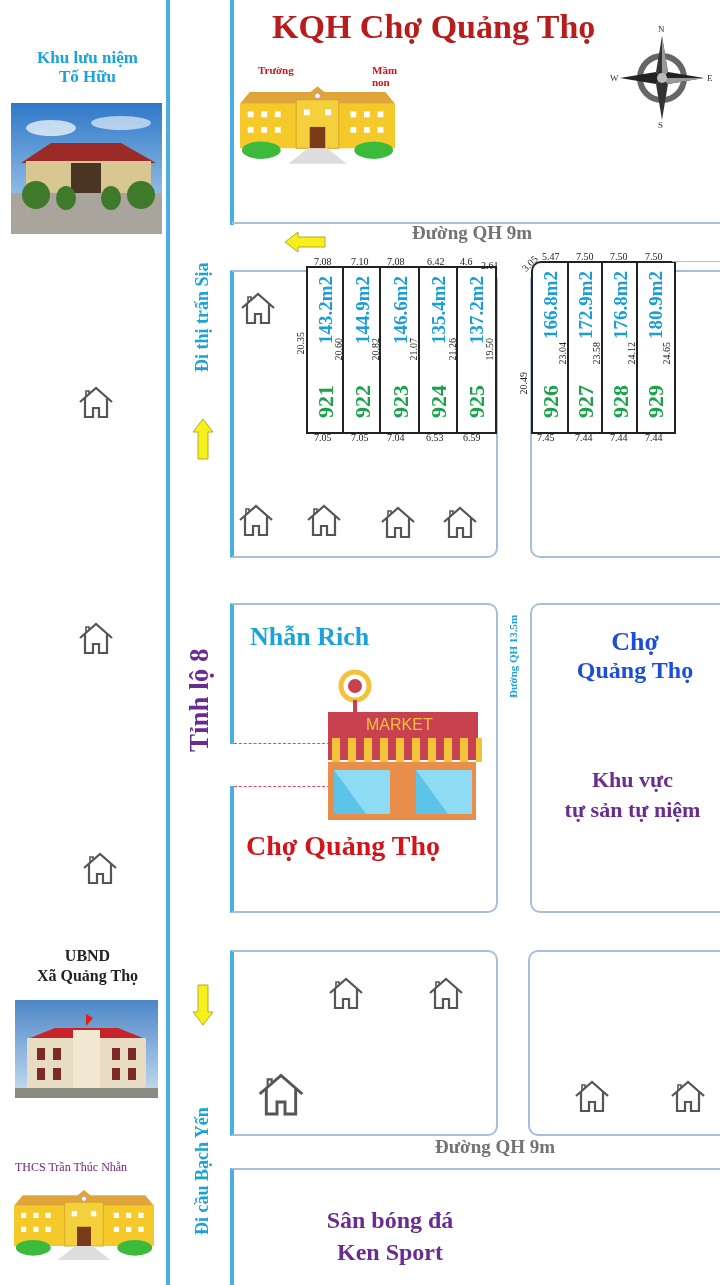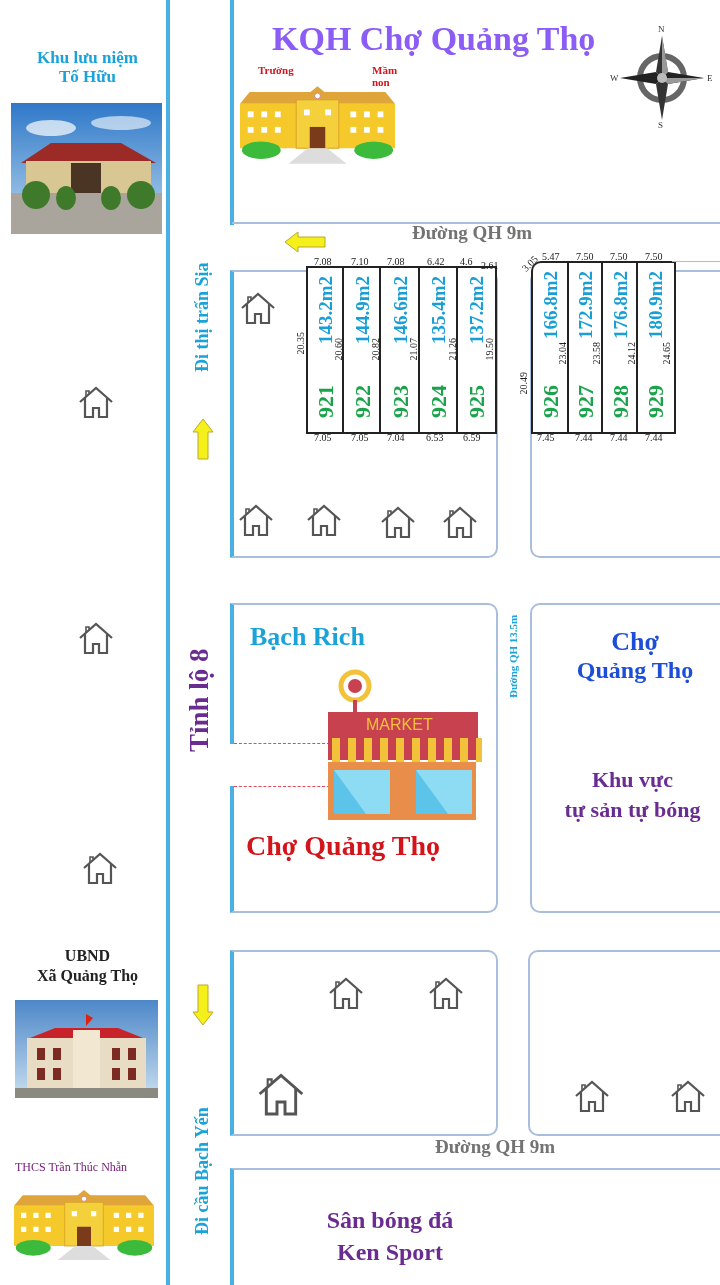--- a/index.html
+++ b/index.html
@@ -60,21 +60,21 @@
       <polygon points="70,64 90,64 110,80 50,80" fill="#ddd"></polygon>
       <ellipse cx="22" cy="66" rx="20" ry="9" fill="#3cba3c"></ellipse>
       <ellipse cx="138" cy="66" rx="20" ry="9" fill="#3cba3c"></ellipse>
     </symbol>
   </defs>
 </svg>
 
 <div class="vline" style="left:166px; top:0; height:1285px;"></div>
 <div class="vline" style="left:230px; top:0; height:225px;"></div>
 
-<div class="abs" style="left:272px; top:20px; font-size:34px; font-weight:bold; color:#8b5cf6;text-align:center;">KQH Chợ Quảng Thọ</div>
+<div class="abs" style="left:272px; top:8px; font-size:34px; font-weight:bold; color:#b91c1c;text-align:center;">KQH Chợ Quảng Thọ</div>
 
 <div class="abs" style="left:612px; top:28px; width:100px; height:100px;">
   <svg width="100" height="100" viewBox="0 0 100 100">
     <circle cx="50" cy="50" r="22" fill="none" stroke="#666" stroke-width="6"></circle>
     <polygon points="50,8 56,44 50,50 44,44" fill="#333"></polygon>
     <polygon points="50,92 56,56 50,50 44,56" fill="#333"></polygon>
     <polygon points="8,50 44,44 50,50 44,56" fill="#222"></polygon>
     <polygon points="92,50 56,44 50,50 56,56" fill="#222"></polygon>
     <polygon points="50,8 56,44 50,50" fill="#999"></polygon>
     <polygon points="92,50 56,56 50,50" fill="#999"></polygon>
@@ -272,21 +272,21 @@
     <use href="#house-sym"></use>
   </svg>
 <svg class="house" style="left:440px; top:504px;">
     <use href="#house-sym"></use>
   </svg>
 
 <div class="block leftblue" style="left:230px; top:603px; width:262px; height:306px;"></div>
 <div class="abs" style="left:234px; top:743px; width:96px; border-top:1px dashed #e04a5a;"></div>
 <div class="abs" style="left:234px; top:786px; width:96px; border-top:1px dashed #e04a5a;"></div>
 <div class="abs" style="left:230px; top:744px; width:6px; height:42px; background:#fff;"></div>
-<div class="abs" style="left:250px; top:622px; font-size:26px; font-weight:bold; color:#1aa3d9;">Bạch Rich</div>
+<div class="abs" style="left:250px; top:622px; font-size:26px; font-weight:bold; color:#1aa3d9;">Nhẫn Rich</div>
 
 <div class="abs" style="left:326px; top:668px; width:158px; height:152px;">
   <svg width="158" height="152" viewBox="0 0 158 152">
     <circle cx="29" cy="18" r="14" fill="none" stroke="#f2c23a" stroke-width="5"></circle>
     <circle cx="29" cy="18" r="7" fill="#c8414f"></circle>
     <rect x="27" y="32" width="4" height="12" fill="#c8414f"></rect>
     <rect x="2" y="44" width="150" height="48" fill="#c8414f"></rect>
     <g fill="#f2c23a">
       <rect x="6" y="70" width="8" height="24"></rect>
         <rect x="22" y="70" width="8" height="24"></rect>
@@ -309,21 +309,21 @@
 </div>
 <div class="abs" style="left:246px; top:830px; font-size:28px; font-weight:bold; color:#d4141b;">Chợ Quảng Thọ</div>
 
 <div class="block" style="left:530px; top:603px; width:200px; height:306px;"></div>
 <div class="abs" style="left:560px; top:628px; width:150px; text-align:center; color:#1d4ed8; font-weight:bold;">
   <div style="font-size:26px; line-height:28px;">Chợ</div>
   <div style="font-size:24px; line-height:28px;">Quảng Thọ</div>
 </div>
 <div class="abs" style="left:545px; top:765px; width:175px; text-align:center; color:#6a2c91; font-weight:bold; font-size:22px; line-height:30px;">
   <div>Khu vực</div>
-  <div>tự sản tự bóng</div>
+  <div>tự sản tự niệm</div>
 </div>
 
 <div class="block leftblue" style="left:230px; top:950px; width:262px; height:182px;"></div>
 <div class="block" style="left:528px; top:950px; width:200px; height:182px;"></div>
 <svg class="house" style="left:326px; top:975px;">
     <use href="#house-sym"></use>
   </svg>
 <svg class="house" style="left:426px; top:975px;">
     <use href="#house-sym"></use>
   </svg>

